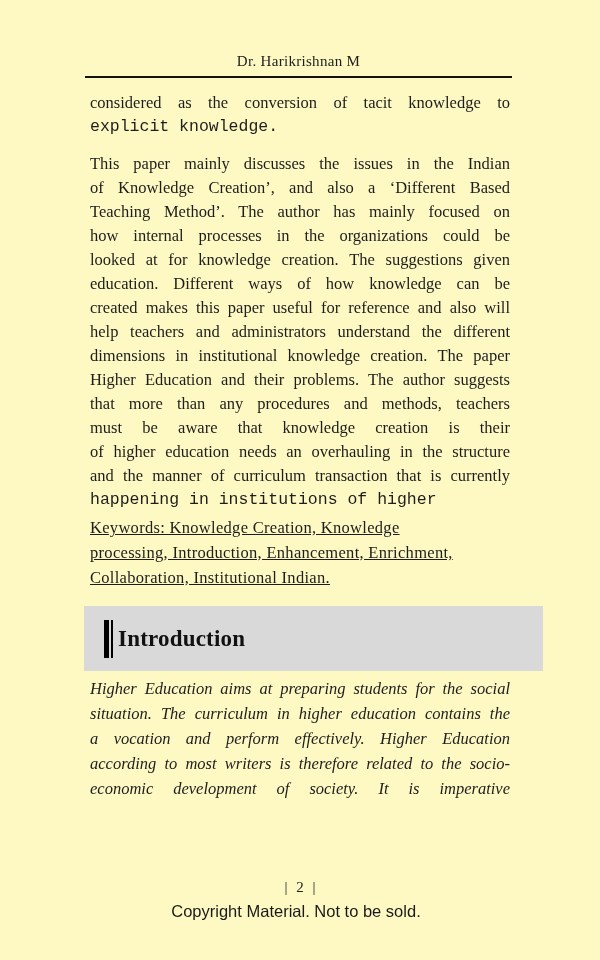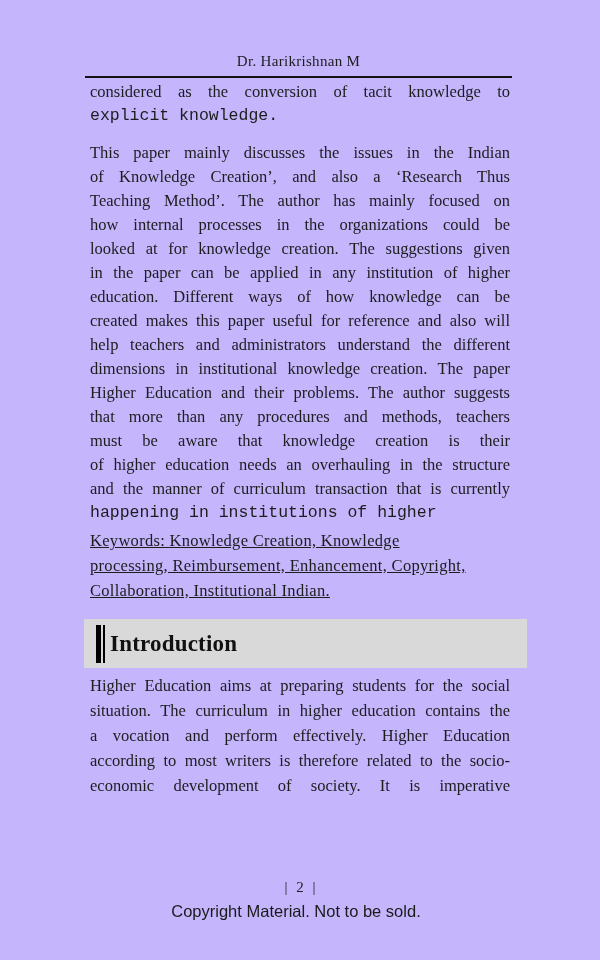--- a/index.html
+++ b/index.html
@@ -1,20 +1,20 @@
 <!DOCTYPE html>
 <html><head>
 <meta charset="utf-8">
 <style>
   html, body { margin: 0; padding: 0; background: #ffffff; }
   .page {
     position: relative;
     width: 600px;
     height: 960px;
-    background: #c4b5fd;
+    background: #fef9c3;
     font-family: "Liberation Serif", "DejaVu Serif", serif;
     color: #1d1d1d;
     overflow: hidden;
   }
 
   
   .running-header {
     position: absolute;
     top: 52px;
     left: 85px;
@@ -23,51 +23,51 @@
     font-size: 15px;
     line-height: 19px;
     letter-spacing: 0.3px;
     padding-bottom: 5px;
     border-bottom: 2px solid #121212;
   }
 
   
   .content {
     position: absolute;
-    top: 80px;
+    top: 91px;
     left: 90px;
     width: 420px;
     font-size: 16.5px;
   }
   .para { margin: 0 0 13px 0; }
   .para .tline {
     line-height: 24px;
     height: 24px;
     overflow: hidden;
     text-align: justify;
     text-align-last: justify;
   }
   .para[data-ragged="last"] .tline:last-child { text-align: left; text-align-last: left; font-family: Liberation Mono, monospace; }
   .para[data-ragged="all"]  .tline { text-align: left; text-align-last: left; }
 
   .para.abstract-main { margin-bottom: 3px; }
   .para.keywords { margin-bottom: 7px; letter-spacing: 0.3px; text-decoration: underline; }
   .para.keywords .tline { line-height: 25px; height: 25px; }
   .para.intro-body { margin-bottom: 0; }
-  .para.intro-body .tline { line-height: 25px; height: 25px; }
+  .para.intro-body .tline { line-height: 25px; height: 25px; font-style: italic; }
 
   
   .section-heading {
     margin: 16px 0 5px -6px;
     width: 427px;
     height: 33px;
     background: #d9d9d9;
     display: flex;
     align-items: center;
-    padding: 8px;
+    padding: 16px;
     font-size: 23px;
     font-weight: bold;
     letter-spacing: 0.2px;
     color: #111111;
   }
   .heading-marker {
     display: flex;
     align-items: center;
     margin-left: 4px;
     height: 33px;
@@ -110,40 +110,39 @@
 
   <main class="content">
 
     <div class="para" data-ragged="last">
         <div class="tline">considered as the conversion of tacit knowledge to</div>
         <div class="tline">explicit knowledge.</div>
       </div>
 
     <div class="para abstract-main" data-ragged="last">
         <div class="tline">This paper mainly discusses the issues in the Indian</div>
-        <div class="tline">of Knowledge Creation’, and also a ‘Research Thus</div>
+        <div class="tline">of Knowledge Creation’, and also a ‘Different Based</div>
         <div class="tline">Teaching Method’. The author has mainly focused on</div>
         <div class="tline">how internal processes in the organizations could be</div>
         <div class="tline">looked at for knowledge creation. The suggestions given</div>
-        <div class="tline">in the paper can be applied in any institution of higher</div>
         <div class="tline">education. Different ways of how knowledge can be</div>
         <div class="tline">created makes this paper useful for reference and also will</div>
         <div class="tline">help teachers and administrators understand the different</div>
         <div class="tline">dimensions in institutional knowledge creation. The paper</div>
         <div class="tline">Higher Education and their problems. The author suggests</div>
         <div class="tline">that more than any procedures and methods, teachers</div>
         <div class="tline">must be aware that knowledge creation is their</div>
         <div class="tline">of higher education needs an overhauling in the structure</div>
         <div class="tline">and the manner of curriculum transaction that is currently</div>
         <div class="tline">happening in institutions of higher education.</div>
       </div>
 
     <div class="para keywords" data-ragged="all">
         <div class="tline">Keywords: Knowledge Creation, Knowledge</div>
-        <div class="tline">processing, Reimbursement, Enhancement, Copyright,</div>
+        <div class="tline">processing, Introduction, Enhancement, Enrichment,</div>
         <div class="tline">Collaboration, Institutional Indian.</div>
       </div>
 
     <h2 class="section-heading">
       <span class="heading-marker">
         <span class="bar thick"></span>
         <span class="bar thin"></span>
       </span>
       <span class="heading-title">Introduction</span>
     </h2>

